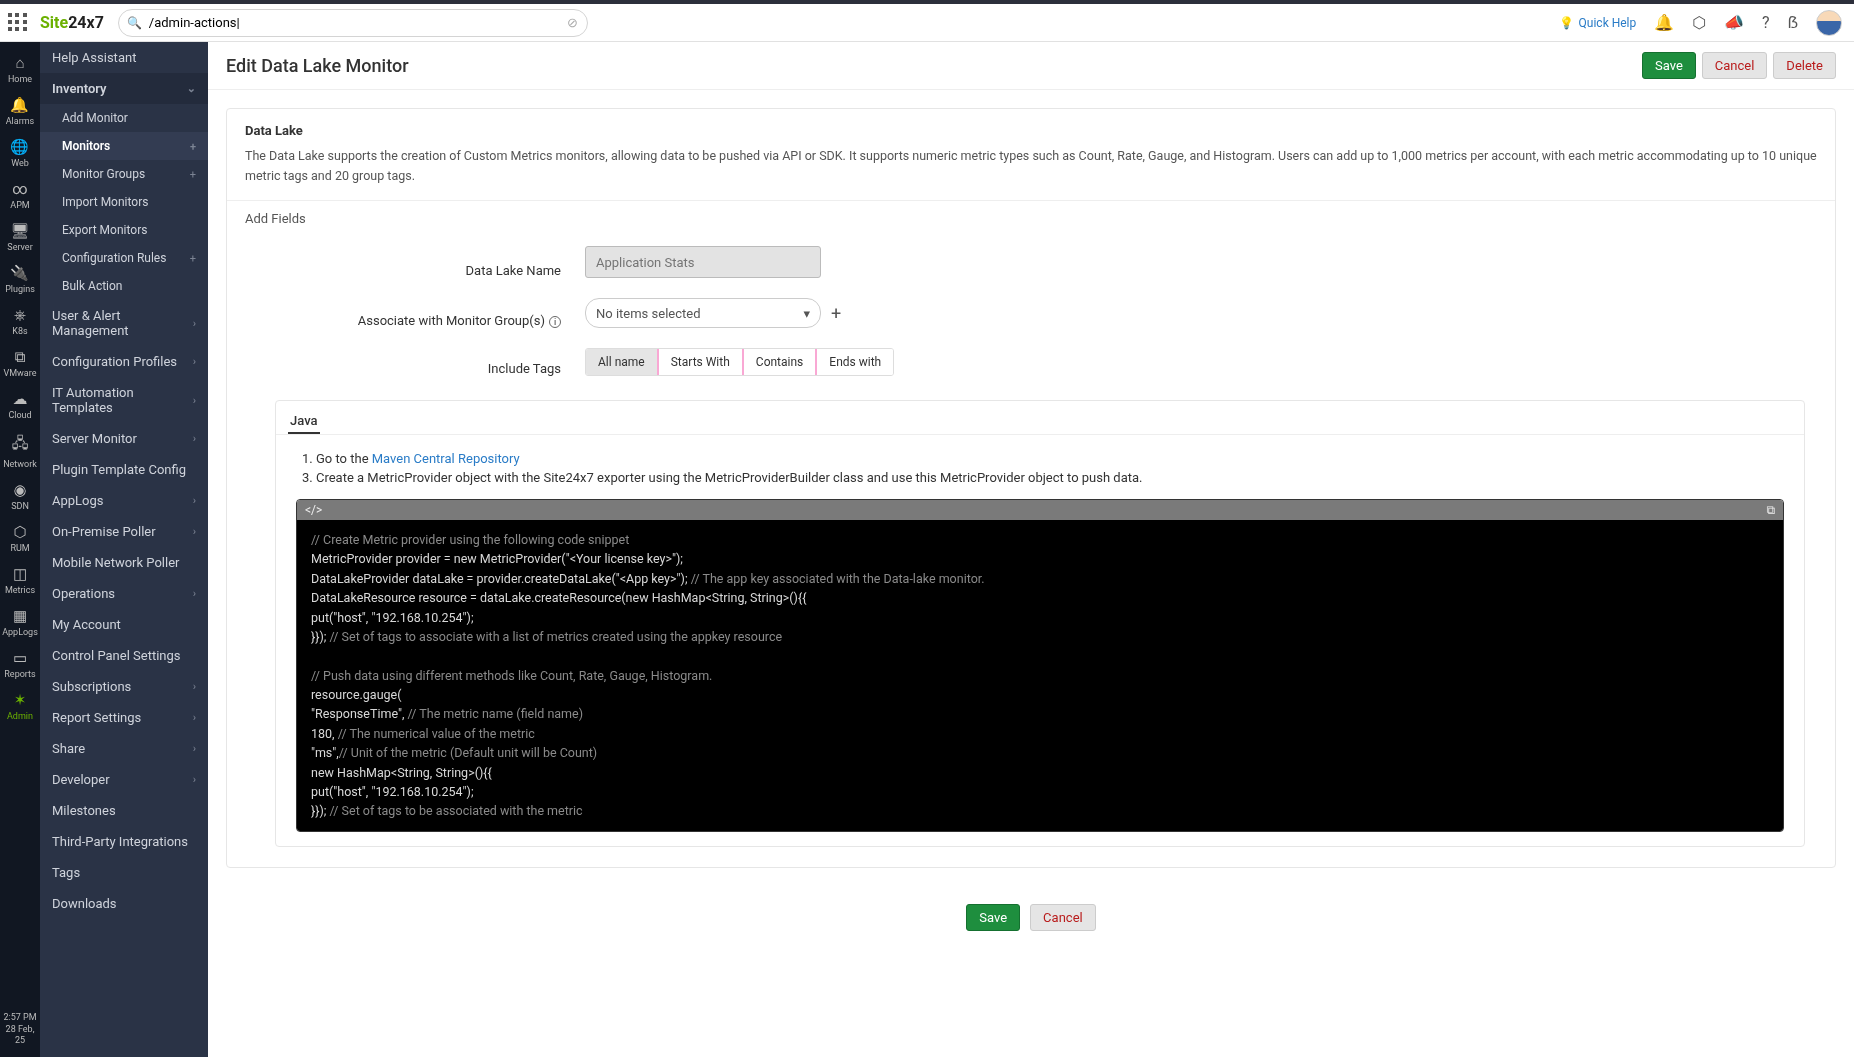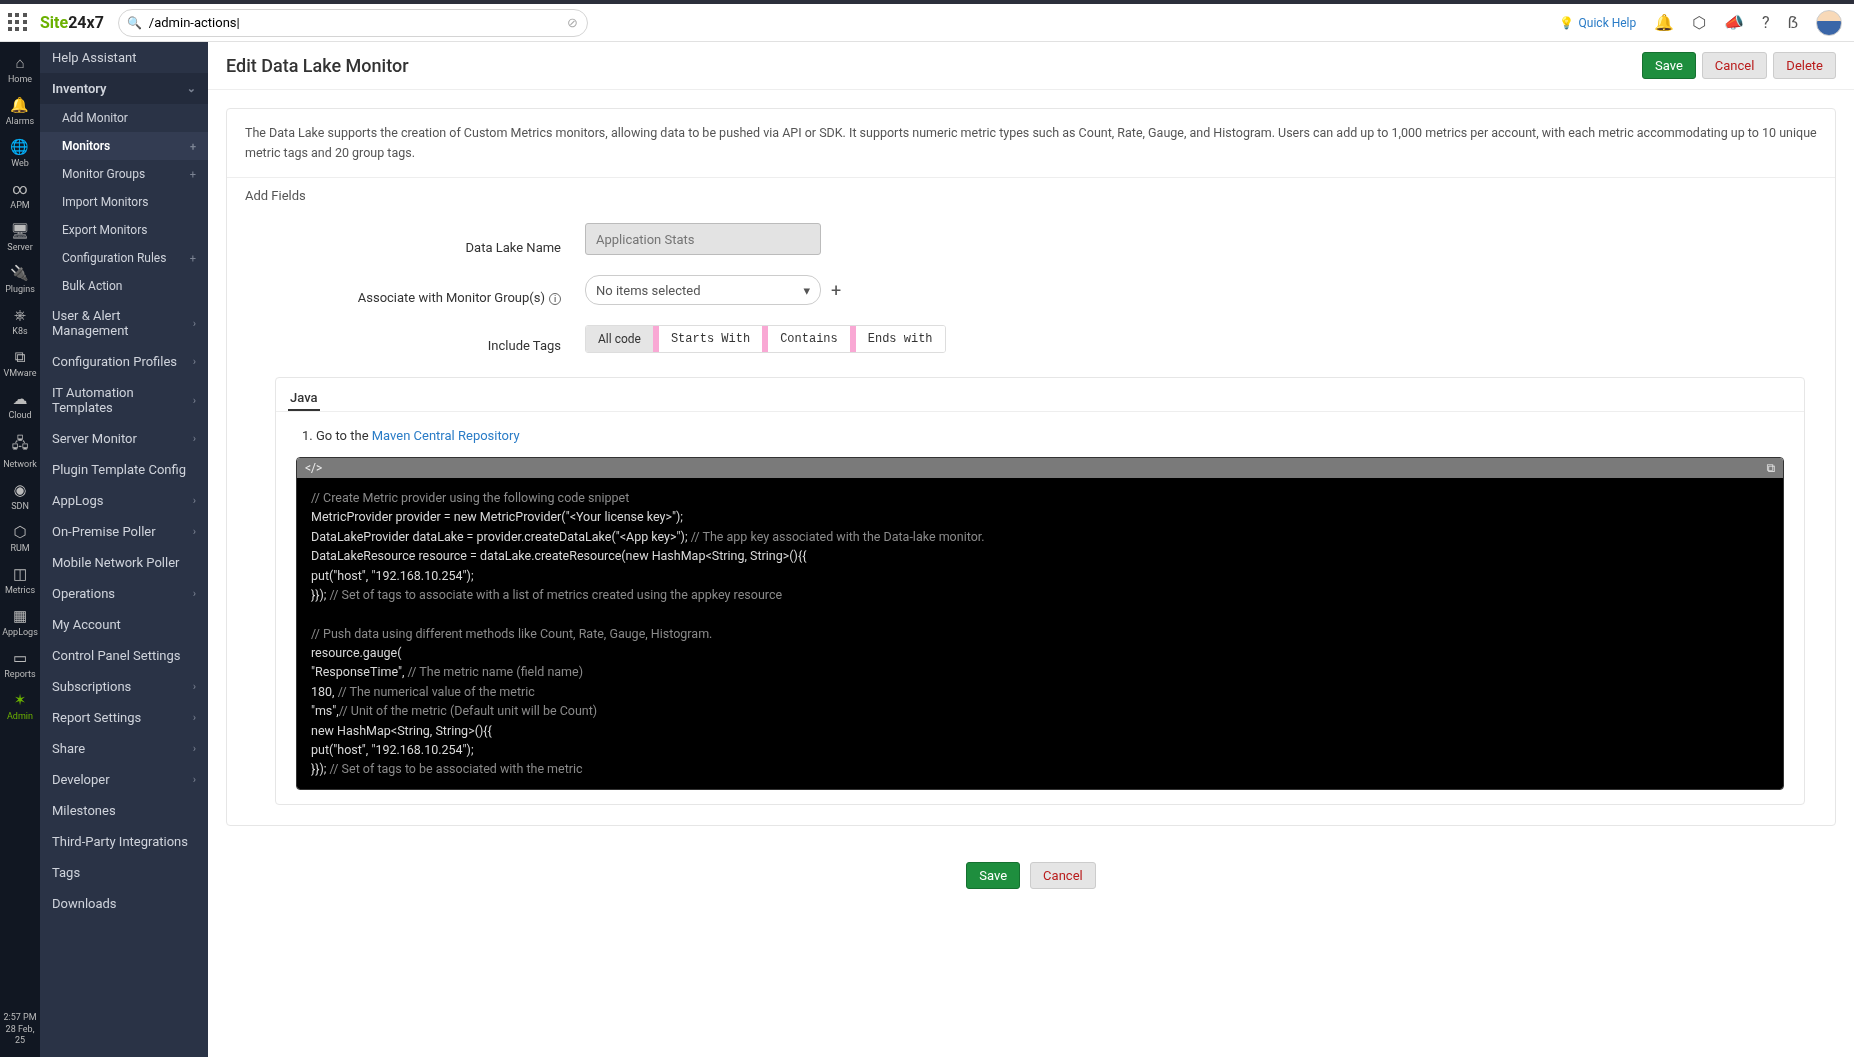--- a/index.html
+++ b/index.html
@@ -51,21 +51,21 @@
 
 .form-row { display: flex; align-items: flex-end; padding: 10px 0; }
 .form-row label { width: 340px; text-align: right; font-size: 13px; color: #333; padding-right: 24px; }
 .form-row .ctrl { display: flex; align-items: center; gap: 10px; }
 .input-disabled { width: 236px; height: 32px; border: 1px solid #bbb; background: #e3e3e3; color: #7a7a7a; border-radius: 3px; padding: 0 10px; font-size: 13px; }
 .select-box { width: 236px; height: 30px; border: 1px solid #ccc; border-radius: 14px; background: #fff; display: flex; align-items: center; justify-content: space-between; padding: 0 10px; font-size: 13px; color: #555; cursor: pointer; }
 .add-plus { font-size: 18px; color: #555; cursor: pointer; }
 .tag-group { display: flex; border: 1px solid #ddd; border-radius: 3px; overflow: hidden; }
 .tag-group span { padding: 6px 12px; font-size: 12px; cursor: pointer; background: #fff; }
 .tag-group span.active { background: #e5e5e5; }
-.tag-group span + span { border-left: 6px solid #f9a8d4; font-family: Liberation Mono, monospace; }
+.tag-group span + span { border-left: 2px solid #f9a8d4; }
 
 .code-card { margin: 0 30px 20px 48px; border: 1px solid #e6e6e6; border-radius: 4px; }
 .tabs { display: flex; padding: 8px 12px 0; gap: 14px; border-bottom: 1px solid #eee; }
 .tab { font-size: 13px; padding: 4px 2px; cursor: pointer; }
 .tab.active { border-bottom: 2px solid #333; font-weight: 500; }
 .instr { padding: 14px 26px 8px; font-size: 13px; }
 .instr .line { padding: 2px 0; }
 .instr a { color: #2a7cc7; text-decoration: none; }
 
 .codeblock { margin: 4px 20px 14px; border-radius: 4px; overflow: hidden; border: 1px solid #333; }
@@ -286,20 +286,21 @@
       <h1>Edit Data Lake Monitor</h1>
       <div class="actions">
         <button class="btn btn-save">Save</button>
         <button class="btn btn-grey">Cancel</button>
         <button class="btn btn-grey">Delete</button>
       </div>
     </div>
 
     <div class="card">
       <div class="card-sec">
+        <h3>Data Lake</h3>
         <p>The Data Lake supports the creation of Custom Metrics monitors, allowing data to be pushed via API or SDK. It supports numeric metric types such as Count, Rate, Gauge, and Histogram. Users can add up to 1,000 metrics per account, with each metric accommodating up to 10 unique metric tags and 20 group tags.</p>
       </div>
       <div class="divider"></div>
       <div class="section-title">Add Fields</div>
 
       <div class="card-sec" style="padding-top:6px">
         <div class="form-row">
           <label>Data Lake Name</label>
           <div class="ctrl">
               <input class="input-disabled" disabled="" placeholder="Application Stats" style="">
@@ -312,35 +313,36 @@
                 <span>No items selected</span>
                 <span>▾</span>
               </div>
             <span class="add-plus">+</span>
           </div>
         </div>
         <div class="form-row">
           <label>Include Tags</label>
           <div class="ctrl">
             <div class="tag-group" id="taggrp">
-                <span class="active">All code</span>
+                <span class="active">All name</span>
                 <span>Starts With</span>
                 <span>Contains</span>
                 <span>Ends with</span>
               </div>
           </div>
         </div>
       </div>
 
       <div class="code-card">
         <div class="tabs">
           <div class="tab active">Java</div>
         </div>
         <div class="instr">
           <div class="line"><span>1. Go to the </span><a href="#">Maven Central Repository</a></div>
+          <div class="line">3. Create a MetricProvider object with the Site24x7 exporter using the MetricProviderBuilder class and use this MetricProvider object to push data.</div>
         </div>
         <div class="codeblock">
           <div class="code-head">
             <span>&lt;/&gt;</span>
             <span>⧉</span>
           </div>
           <div class="code-body"><span class="cm">// Create Metric provider using the following code snippet</span>
 <span>MetricProvider provider = new MetricProvider("&lt;Your license key&gt;");</span>
 <span>DataLakeProvider dataLake = provider.createDataLake("&lt;App key&gt;"); </span><span class="cm">// The app key associated with the Data-lake monitor.</span>
 <span>DataLakeResource resource = dataLake.createResource(new HashMap&lt;String, String&gt;(){{</span>

